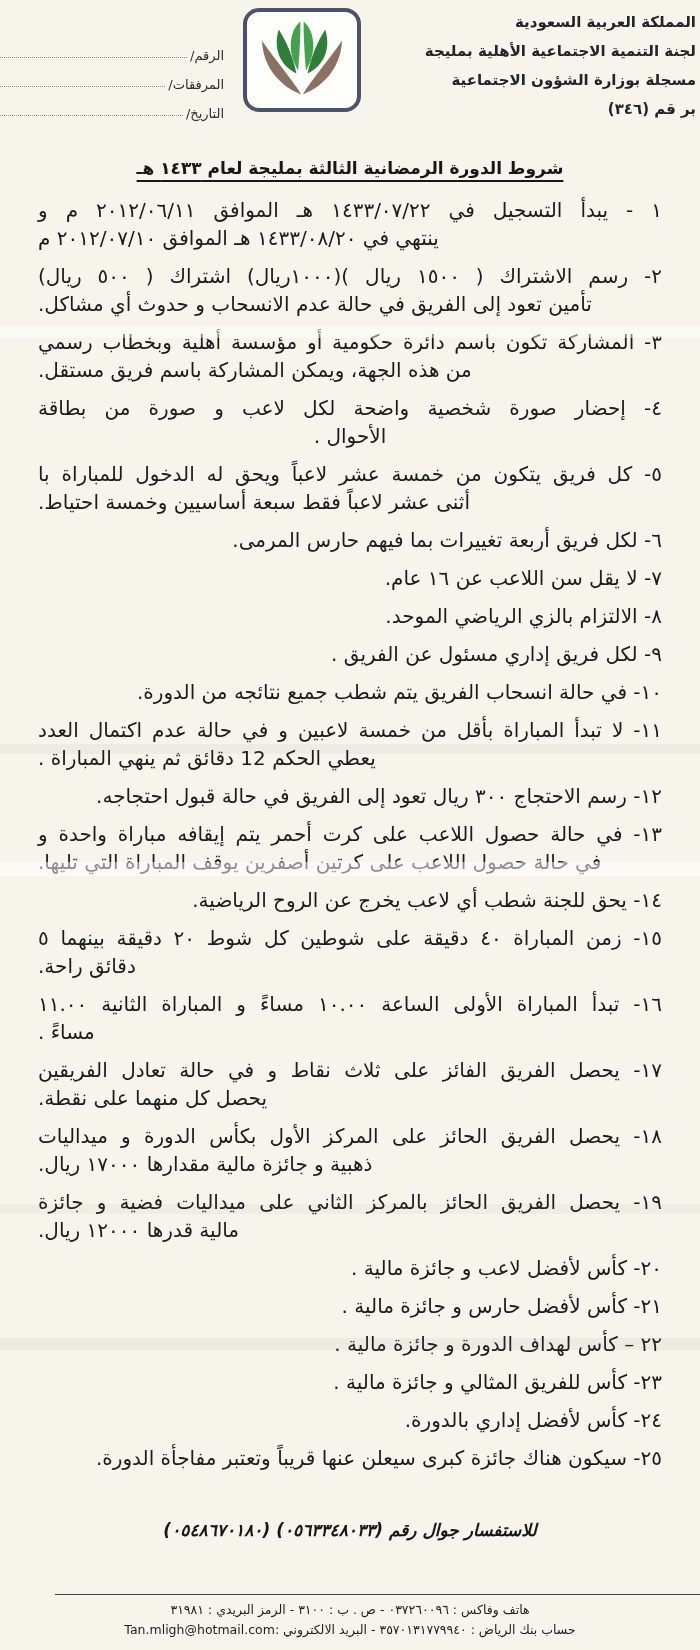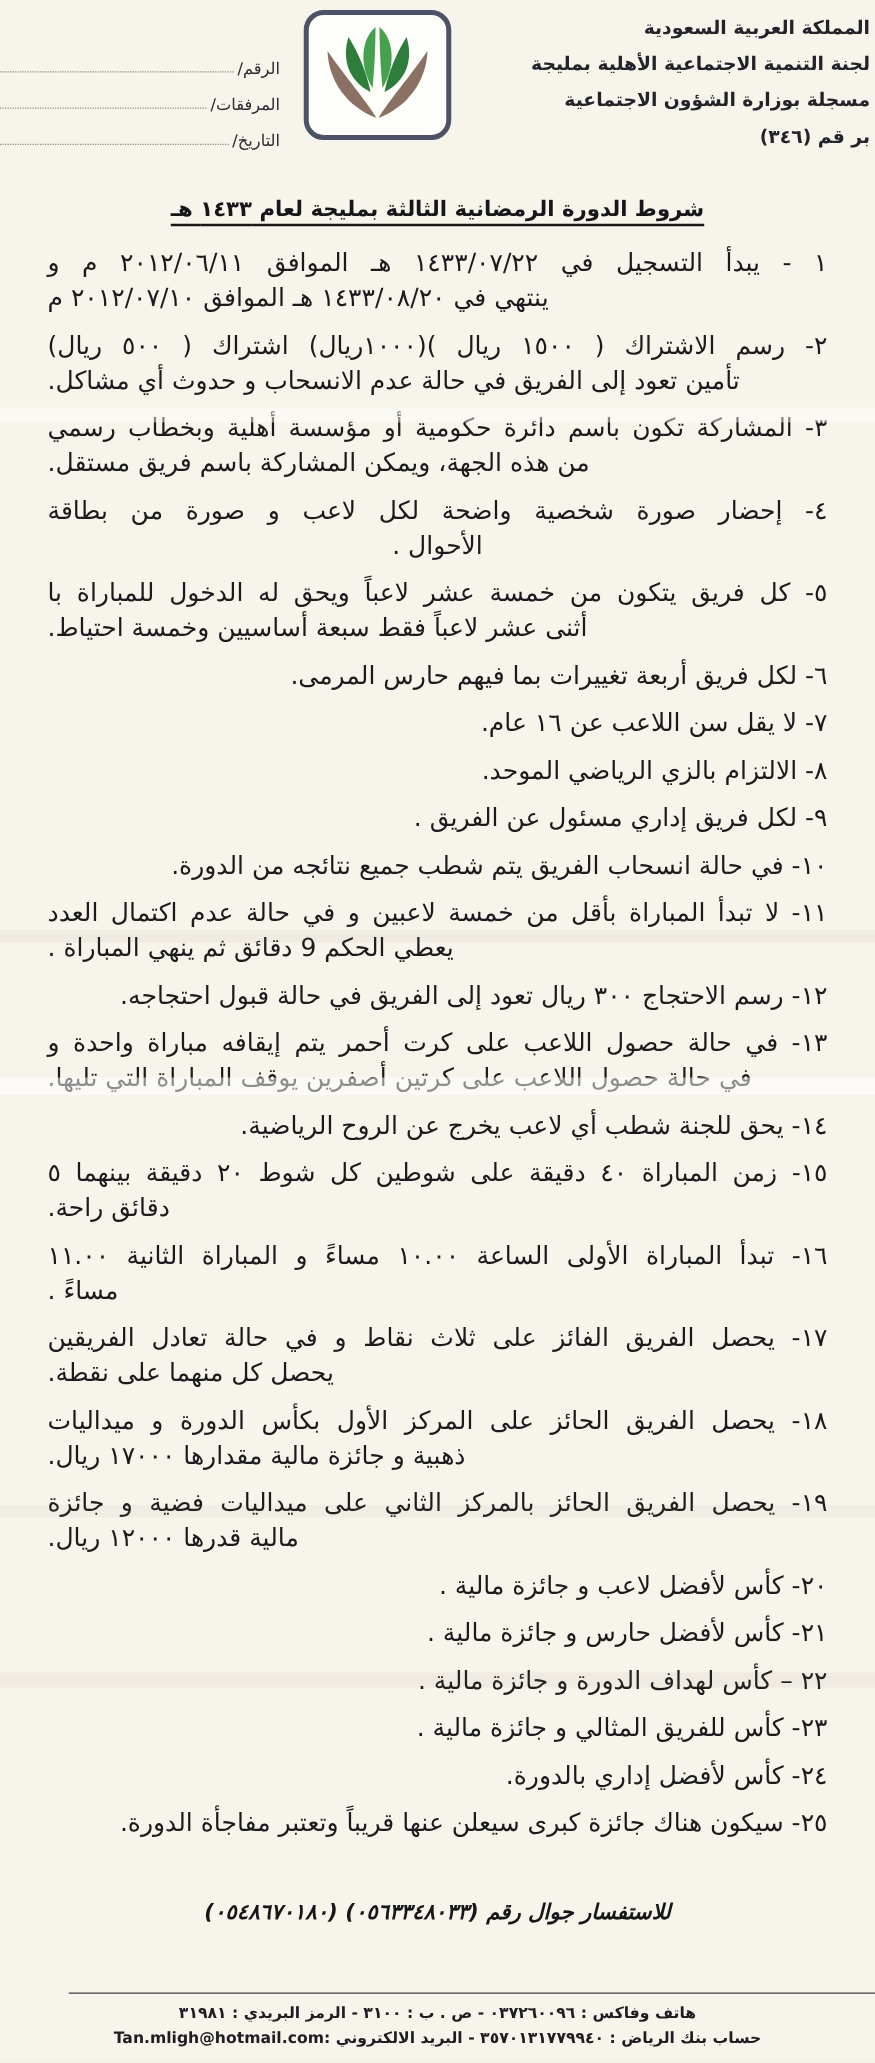--- a/index.html
+++ b/index.html
@@ -52,21 +52,21 @@
 
   
   .inquiry{
     margin-top:48px;direction:rtl;text-align:center;
     font-size:17px;font-weight:bold;font-style:italic;color:#17171a;
   }
 
   
   footer{position:absolute;bottom:0;left:0;width:100%;}
   .footer-rule{border-top:1.5px solid #3f3f44;margin-left:55px;}
-  .footer-text{direction:rtl;text-align:center;font-size:12.5px;font-weight:bold;
+  .footer-text{direction:rtl;text-align:center;font-size:12.5px;font-weight:normal;
     line-height:20px;color:#1d1d22;padding:5px 10px 10px 10px;}
 </style>
 </head>
 <body>
 
 <div class="page">
 
   <div class="artifact a1"></div>
   <div class="artifact a2"></div>
   <div class="artifact a3"></div>
@@ -141,21 +141,21 @@
         <div class="line right">٨- الالتزام بالزي الرياضي الموحد.</div>
       </div>
       <div class="item">
         <div class="line right">٩- لكل فريق إداري مسئول عن الفريق .</div>
       </div>
       <div class="item">
         <div class="line right">١٠- في حالة انسحاب الفريق يتم شطب جميع نتائجه من الدورة.</div>
       </div>
       <div class="item">
         <div class="line fill">١١- لا تبدأ المباراة بأقل من خمسة لاعبين و في حالة عدم اكتمال العدد</div>
-        <div class="line left">يعطي الحكم 9 دقائق ثم ينهي المباراة .</div>
+        <div class="line left">يعطي الحكم 12 دقائق ثم ينهي المباراة .</div>
       </div>
       <div class="item">
         <div class="line right">١٢- رسم الاحتجاج ٣٠٠ ريال تعود إلى الفريق في حالة قبول احتجاجه.</div>
       </div>
       <div class="item">
         <div class="line fill">١٣- في حالة حصول اللاعب على كرت أحمر يتم إيقافه مباراة واحدة و</div>
         <div class="line left">في حالة حصول اللاعب على كرتين أصفرين يوقف المباراة التي تليها.</div>
       </div>
       <div class="item">
         <div class="line right">١٤- يحق للجنة شطب أي لاعب يخرج عن الروح الرياضية.</div>

